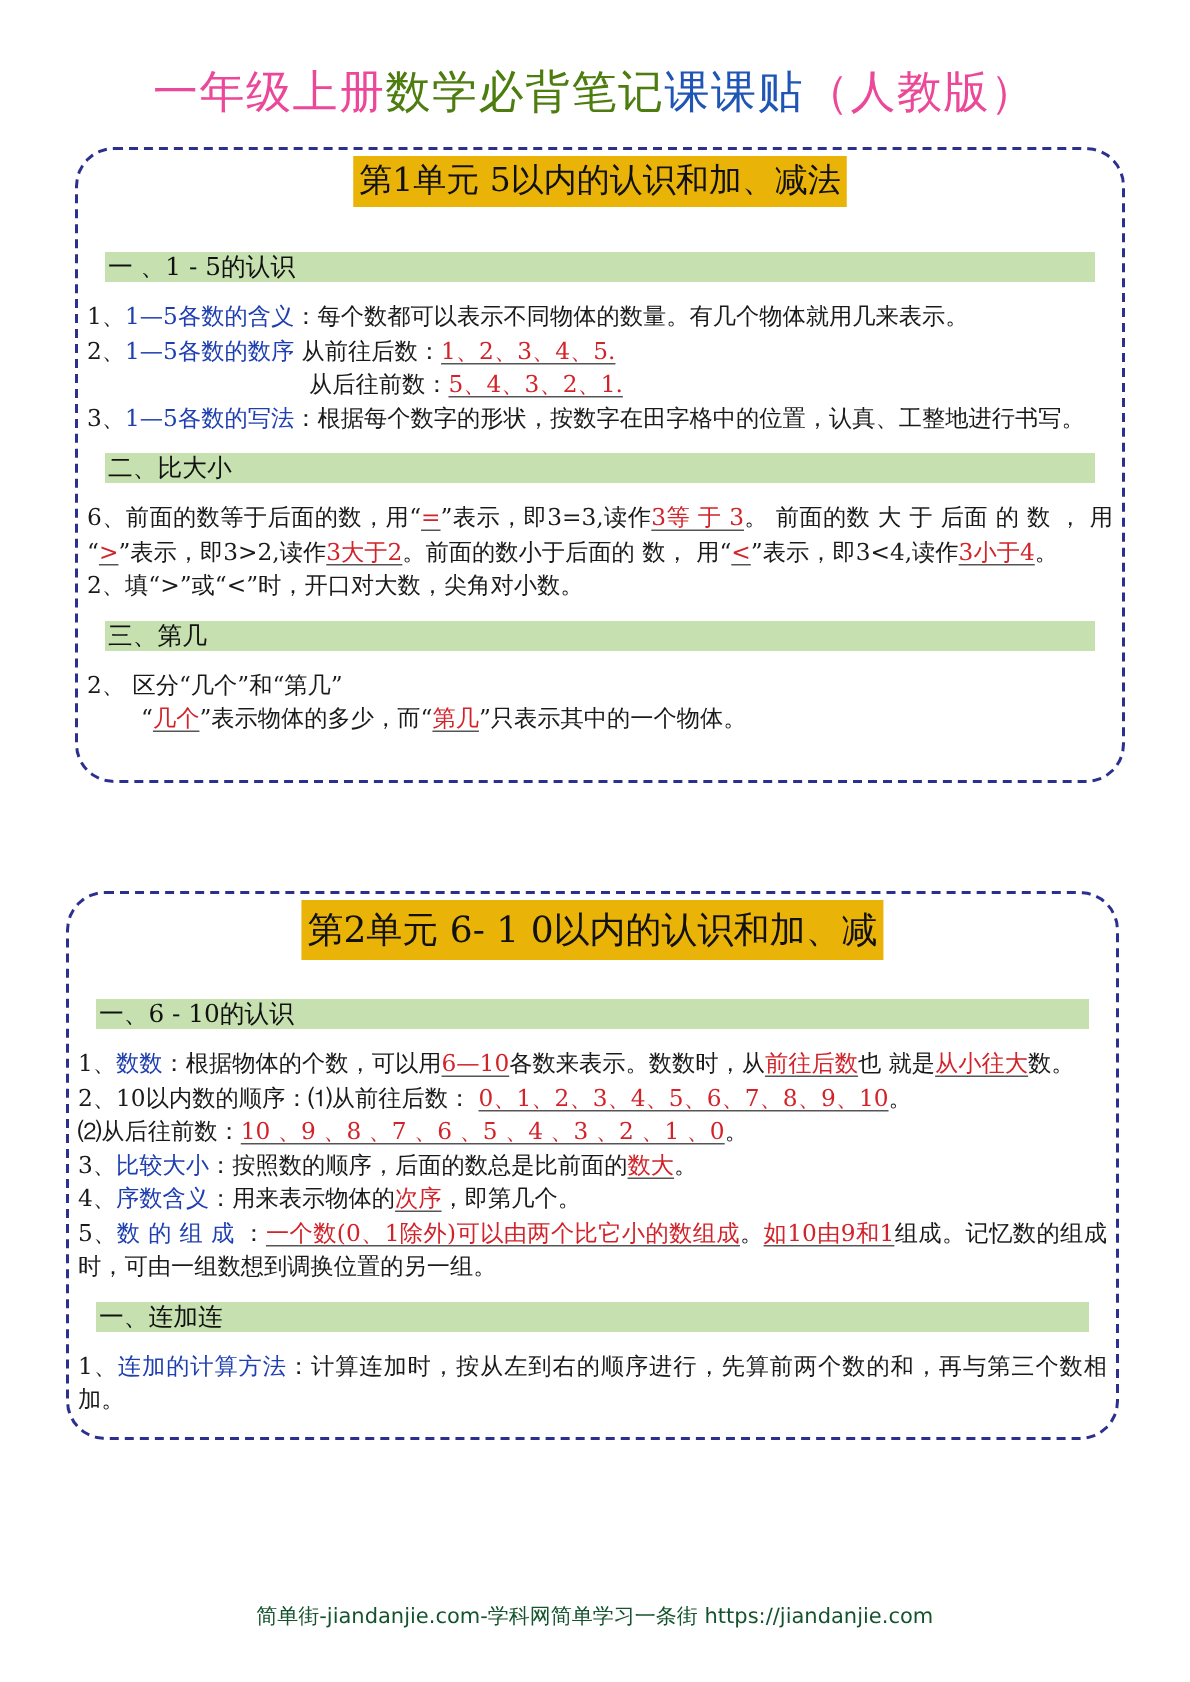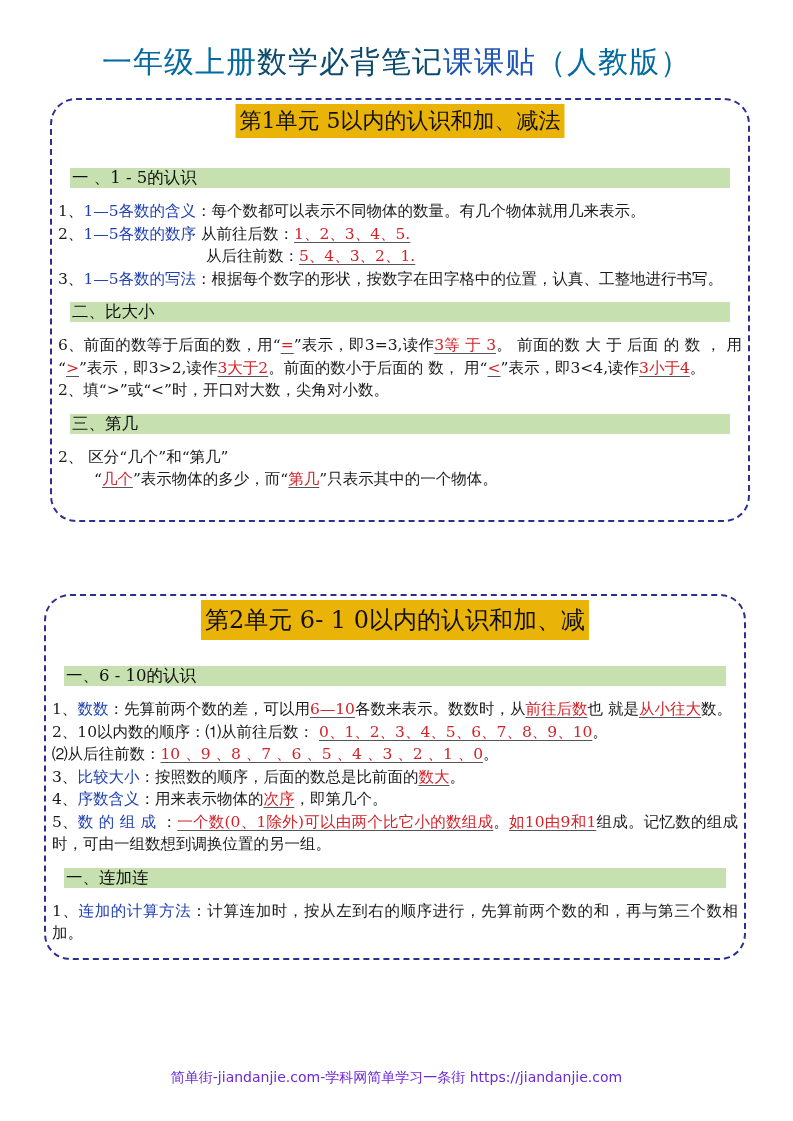--- a/index.html
+++ b/index.html
@@ -1,21 +1,21 @@
 <!DOCTYPE html>
 <html><head>
 <meta charset="utf-8">
 <style>
   html, body { margin: 0; padding: 0; background: #ffffff; }
   body { width: 793px; height: 1121px; position: relative; overflow: hidden;
          font-family: "DejaVu Serif", "Liberation Serif", serif; color: #1a1a1a; }
   .page-title { position: absolute; top: 40px; left: 0; width: 793px; text-align: center;
                 font-size: 30px; letter-spacing: 1px; line-height: 44px; }
-  .t-black { color: #0369a1; }
-  .t-red { color: #0c4a6e; }
+  .t-black { color: #ec4899; }
+  .t-red { color: #4d7c0f; }
   .t-blue { color: #1f55b5; }
 
   .card { position: absolute; left: 50px; width: 700px; border: 2px dashed #2b2f8f;
           border-radius: 26px; box-sizing: border-box; }
   .card1 { top: 98px; height: 424px; }
   .card2 { top: 594px; height: 366px; left: 44px; width: 702px; }
 
   .unit-title { position: absolute; left: 50%; transform: translateX(-50%);
                 background: #eab308; font-size: 22px; line-height: 34px; padding: 0 4px;
                 white-space: nowrap; color: #111; }
@@ -28,21 +28,21 @@
 
   .sec { background: #c6e0b0; font-size: 16.5px; line-height: 20px; padding-left: 2px; margin: 12px; color: #111; }
   .line { margin: 0; white-space: nowrap; overflow: visible; }
   .wrap { white-space: normal; text-align: justify; }
   .indent1 { padding-left: 148px; }
   .indent2 { padding-left: 36px; }
   .kw { color: #1f3fb0; }
   .ans { color: #d2232a; text-decoration: underline; text-decoration-color: #555; text-underline-offset: 3px; text-align: center; }
 
   .footer { position: absolute; top: 1069px; left: 0; width: 793px; text-align: center;
-            font-family: "DejaVu Sans", "Liberation Sans", sans-serif; font-size: 14px; color: #6d28d9; }
+            font-family: "DejaVu Sans", "Liberation Sans", sans-serif; font-size: 14px; color: #14532d; }
 </style>
 </head>
 <body>
 
 <div class="page-title">
   <span class="t-black">一年级上册</span><span class="t-red">数学必背笔记</span><span class="t-blue">课课贴</span><span class="t-black">（人教版）</span>
 </div>
 
 <div class="card card1">
   <div class="unit-title">第1单元  5以内的认识和加、减法</div>
@@ -73,21 +73,21 @@
       <span>“</span><span class="ans">几个</span><span>”表示物体的多少，而“</span><span class="ans">第几</span><span>”只表示其中的一个物体。</span>
     </p>
   </div>
 </div>
 
 <div class="card card2">
   <div class="unit-title">第2单元  6- 1 0以内的认识和加、减</div>
   <div class="content">
     <p class="sec">一、6 - 10的认识</p>
     <p class="line wrap">
-      <span>1、</span><span class="kw">数数</span><span>：先算前两个数的差，可以用</span><span class="ans">6—10</span><span>各数来表示。数数时，从</span><span class="ans">前往后数</span><span>也 就是</span><span class="ans">从小往大</span><span>数。</span>
+      <span>1、</span><span class="kw">数数</span><span>：根据物体的个数，可以用</span><span class="ans">6—10</span><span>各数来表示。数数时，从</span><span class="ans">前往后数</span><span>也 就是</span><span class="ans">从小往大</span><span>数。</span>
     </p>
     <p class="line">
       <span>2、10以内数的顺序：⑴从前往后数：  </span><span class="ans">0、1、2、3、4、5、6、7、8、9、10</span><span>。</span>
     </p>
     <p class="line">
       <span>⑵从后往前数：</span><span class="ans">10 、9 、8 、7 、6 、5 、4 、3 、2 、1 、0</span><span>。</span>
     </p>
     <p class="line">
       <span>3、</span><span class="kw">比较大小</span><span>：按照数的顺序，后面的数总是比前面的</span><span class="ans">数大</span><span>。</span>
     </p>

